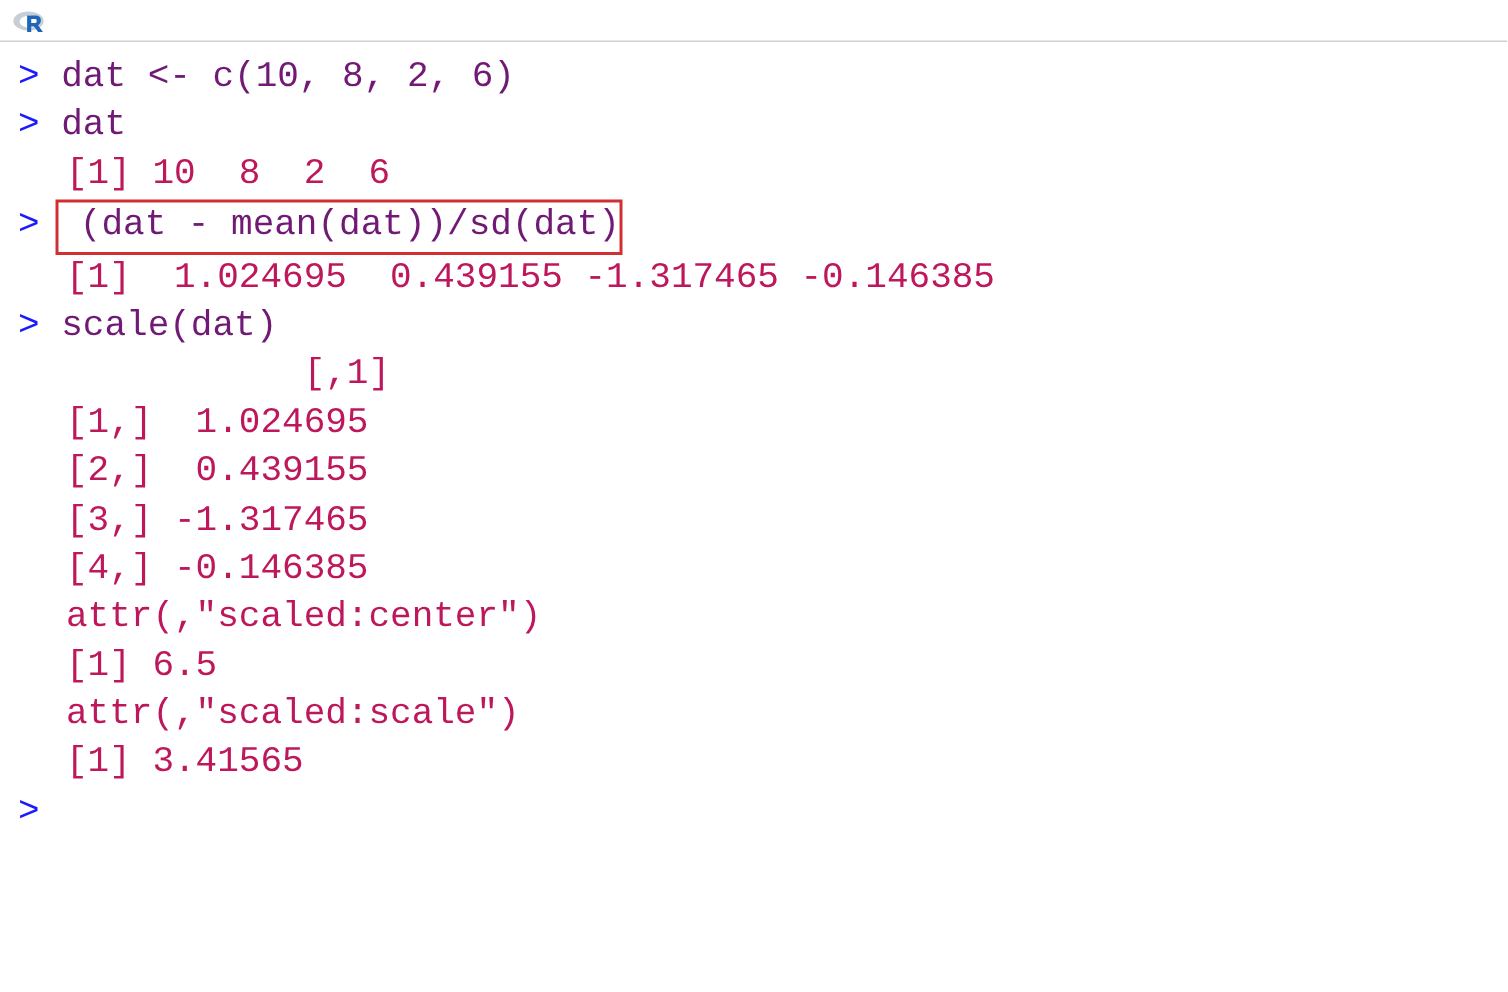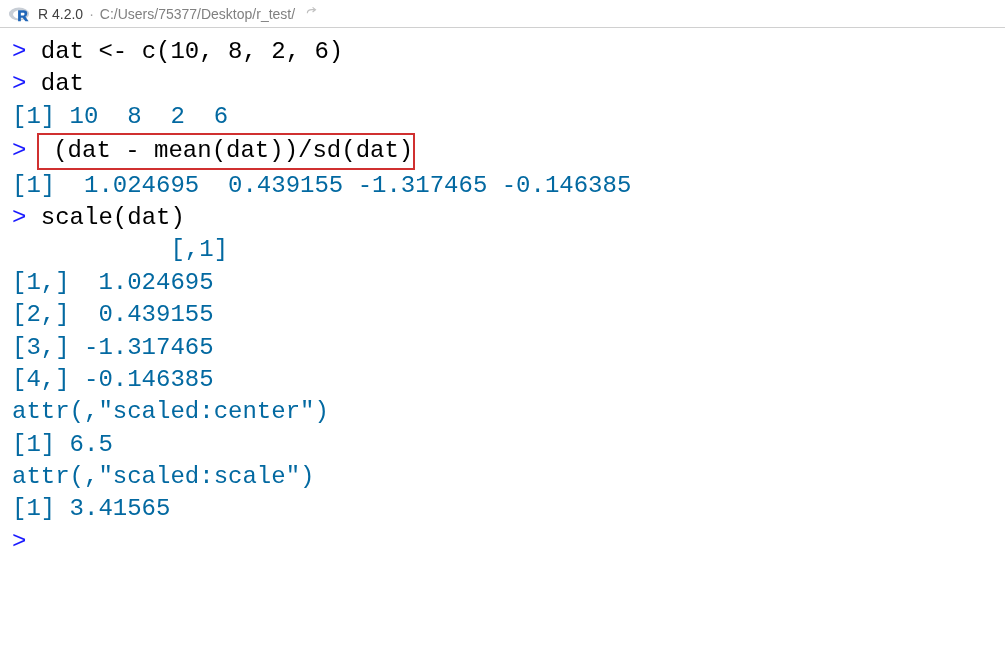--- a/index.html
+++ b/index.html
@@ -58,25 +58,26 @@
       font-size: 24px;
       line-height: 1.35;
       white-space: pre;
       font-family: Consolas, "Courier New", monospace;
       color: #000000;
     }
     .prompt {
       color: #1a1aff;
     }
     .input {
-      color: #000000;
+      color: #701a75;
       text-align: right;
     }
     .output {
-      color: #0369a1;
+      color: #be185d;
+      margin-left: 32px;
     }
     .highlight-box {
       border: 2px solid #d03030;
       display: inline-block;
       padding: 0 0;
       margin-left: -4px;
     }
     .line {
       min-height: 1.35em;
     }
@@ -85,25 +86,15 @@
 <body>
 
 <div class="header">
   <div class="r-logo">
     <svg viewBox="0 0 48 36">
       <ellipse cx="24" cy="18" rx="22" ry="14" fill="#c8ced6"></ellipse>
       <ellipse cx="26" cy="19" rx="15" ry="9" fill="#ffffff"></ellipse>
       <path d="M 22 10 L 22 34 L 28 34 L 28 26 L 32 26 L 38 34 L 45 34 L 38 24 Q 42 22 42 17 Q 42 10 34 10 Z M 28 15 L 34 15 Q 36 15 36 18 Q 36 21 34 21 L 28 21 Z" fill="#2066b8"></path>
     </svg>
   </div>
-  <div class="header-text">
-    <span class="version">R 4.2.0</span>
-    <span class="dot">·</span>
-    <span class="path">C:/Users/75377/Desktop/r_test/</span>
-    <span class="arrow-icon">
-      <svg width="14" height="14" viewBox="0 0 24 24" fill="none" stroke="currentColor" stroke-width="2">
-        <path d="M 4 14 Q 4 8 12 8 L 16 8 M 13 4 L 18 8 L 13 12"></path>
-      </svg>
-    </span>
-  </div>
 </div>
 
 <div class="console" id="console-area"><div class="line"><span class="prompt">&gt; </span><span class="input">dat &lt;- c(10, 8, 2, 6)</span></div><div class="line"><span class="prompt">&gt; </span><span class="input">dat</span></div><div class="line"><span class="output">[1] 10  8  2  6</span></div><div class="line"><span class="prompt">&gt;</span> <span class="highlight-box"><span class="input"> (dat - mean(dat))/sd(dat)</span></span></div><div class="line"><span class="output">[1]  1.024695  0.439155 -1.317465 -0.146385</span></div><div class="line"><span class="prompt">&gt; </span><span class="input">scale(dat)</span></div><div class="line"><span class="output">           [,1]</span></div><div class="line"><span class="output">[1,]  1.024695</span></div><div class="line"><span class="output">[2,]  0.439155</span></div><div class="line"><span class="output">[3,] -1.317465</span></div><div class="line"><span class="output">[4,] -0.146385</span></div><div class="line"><span class="output">attr(,"scaled:center")</span></div><div class="line"><span class="output">[1] 6.5</span></div><div class="line"><span class="output">attr(,"scaled:scale")</span></div><div class="line"><span class="output">[1] 3.41565</span></div><div class="line"><span class="prompt">&gt; </span></div></div>
 
 </body></html>

